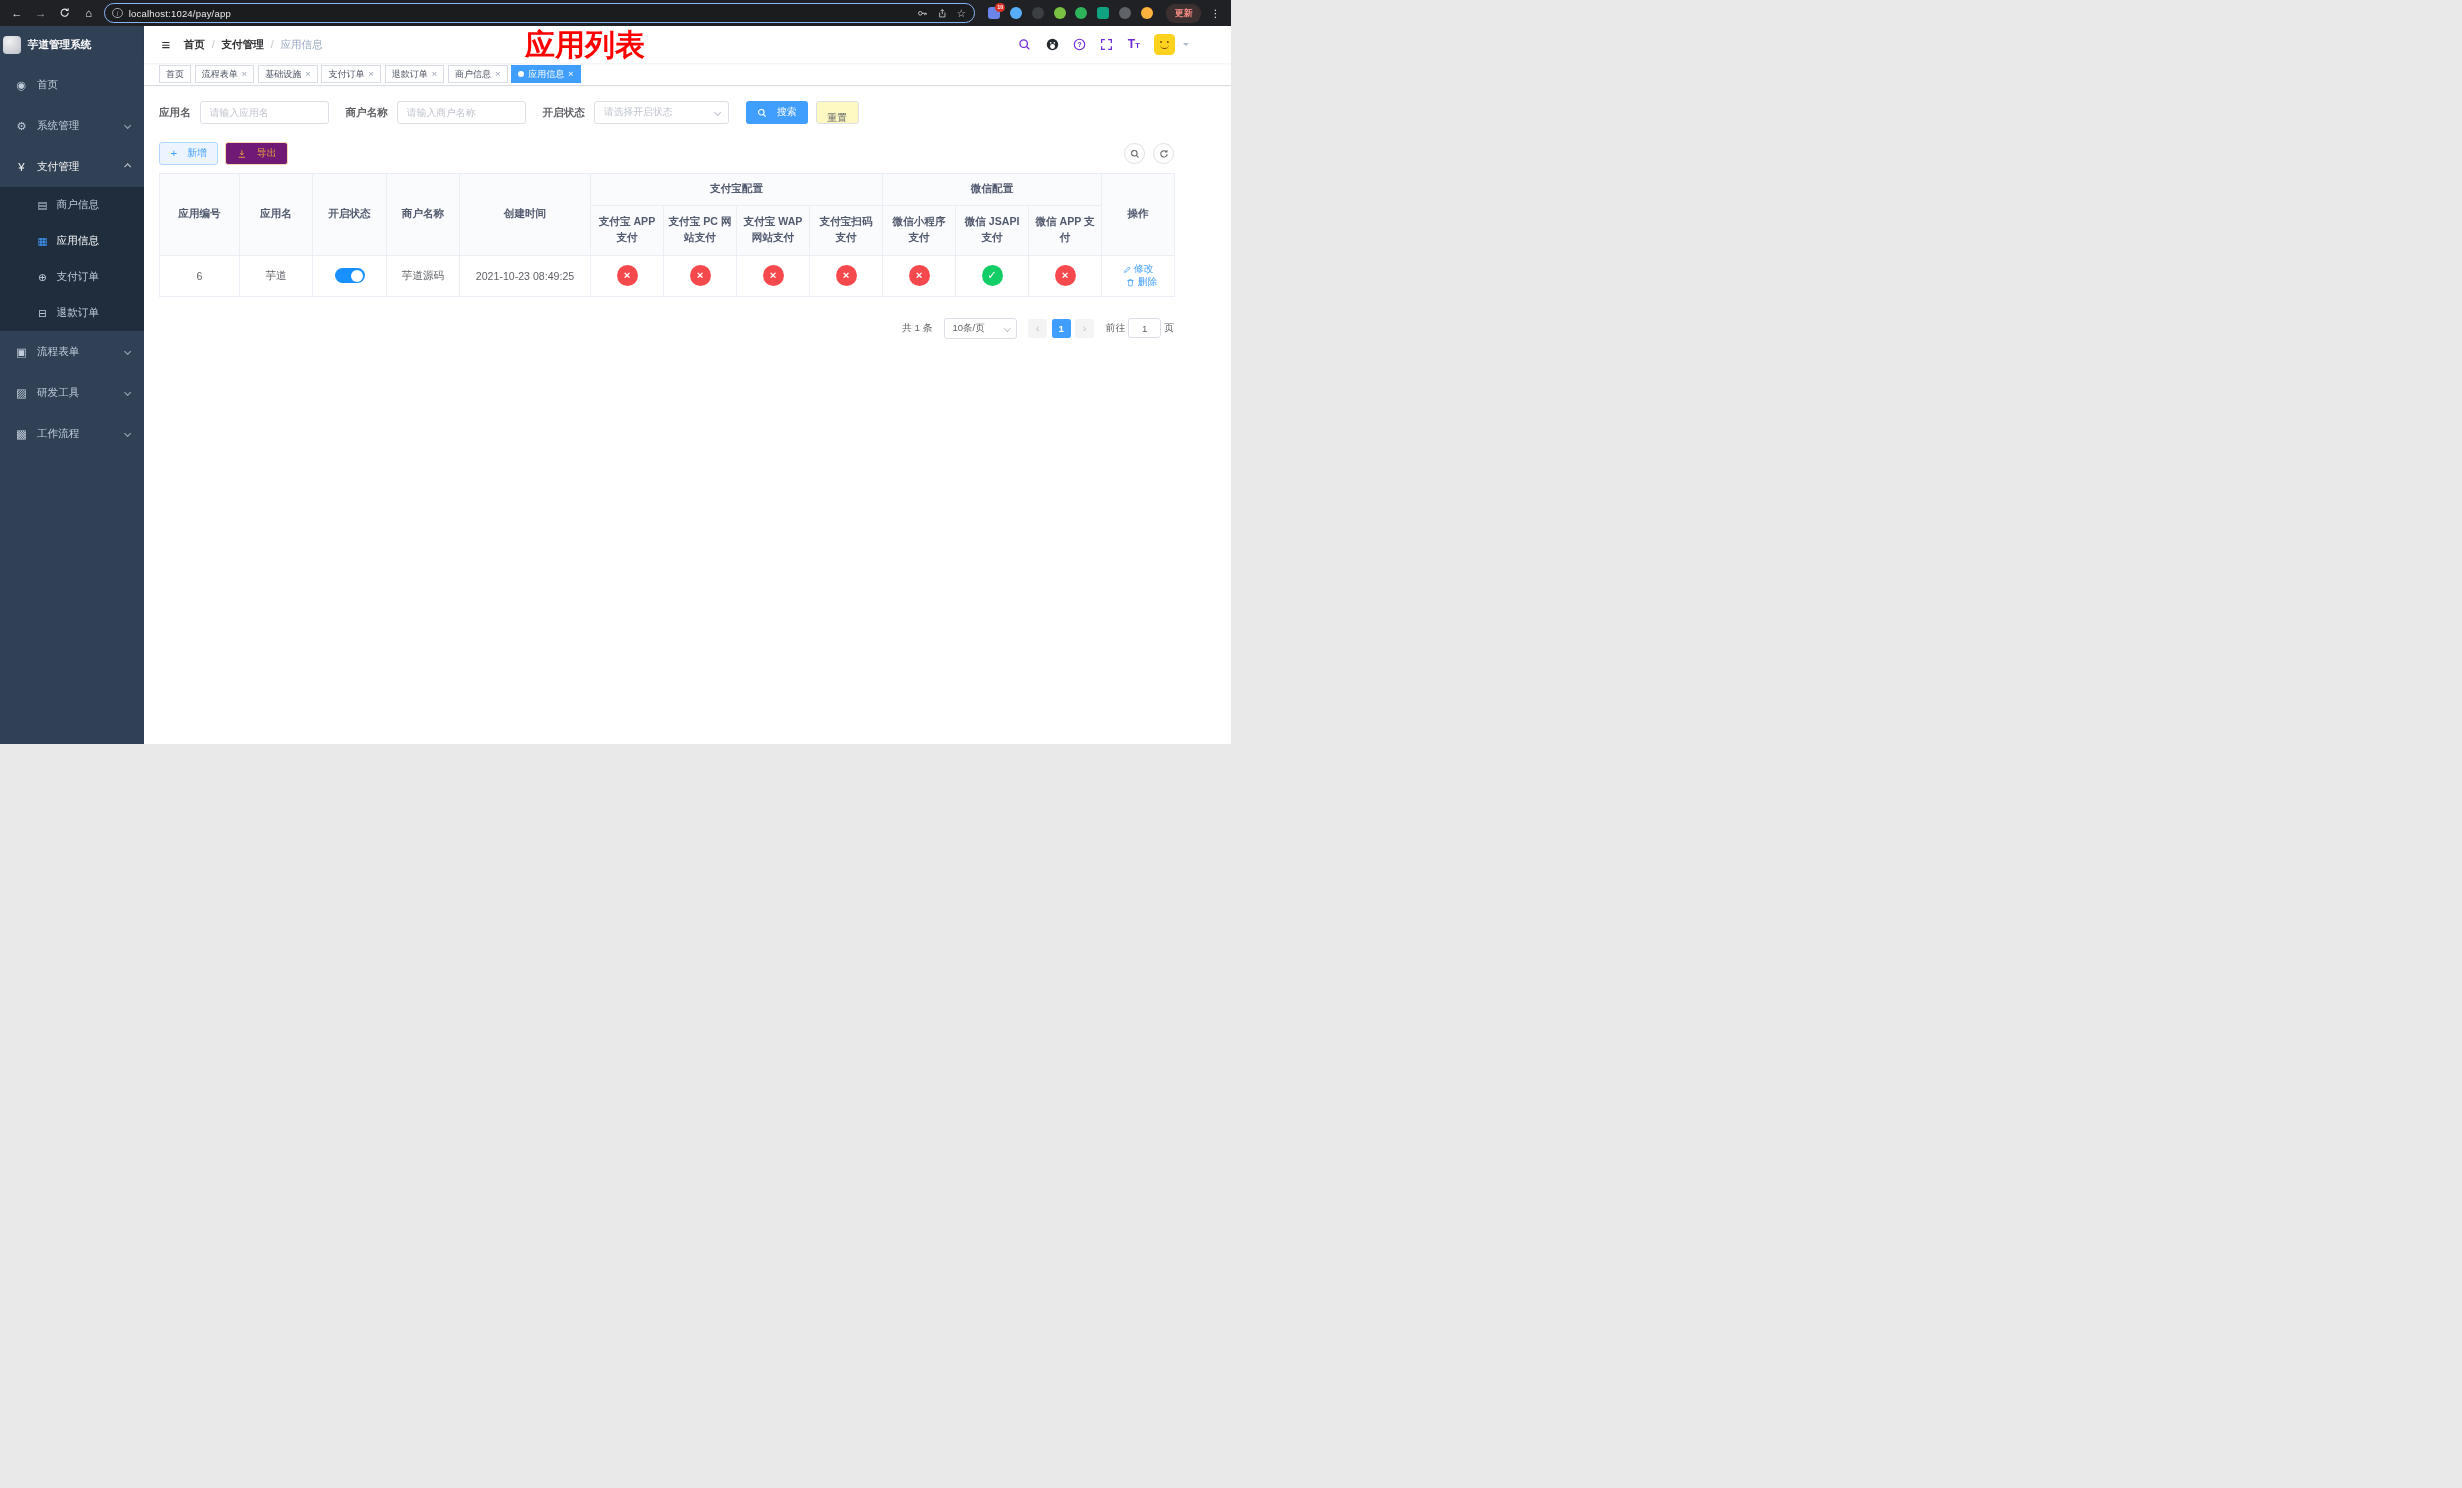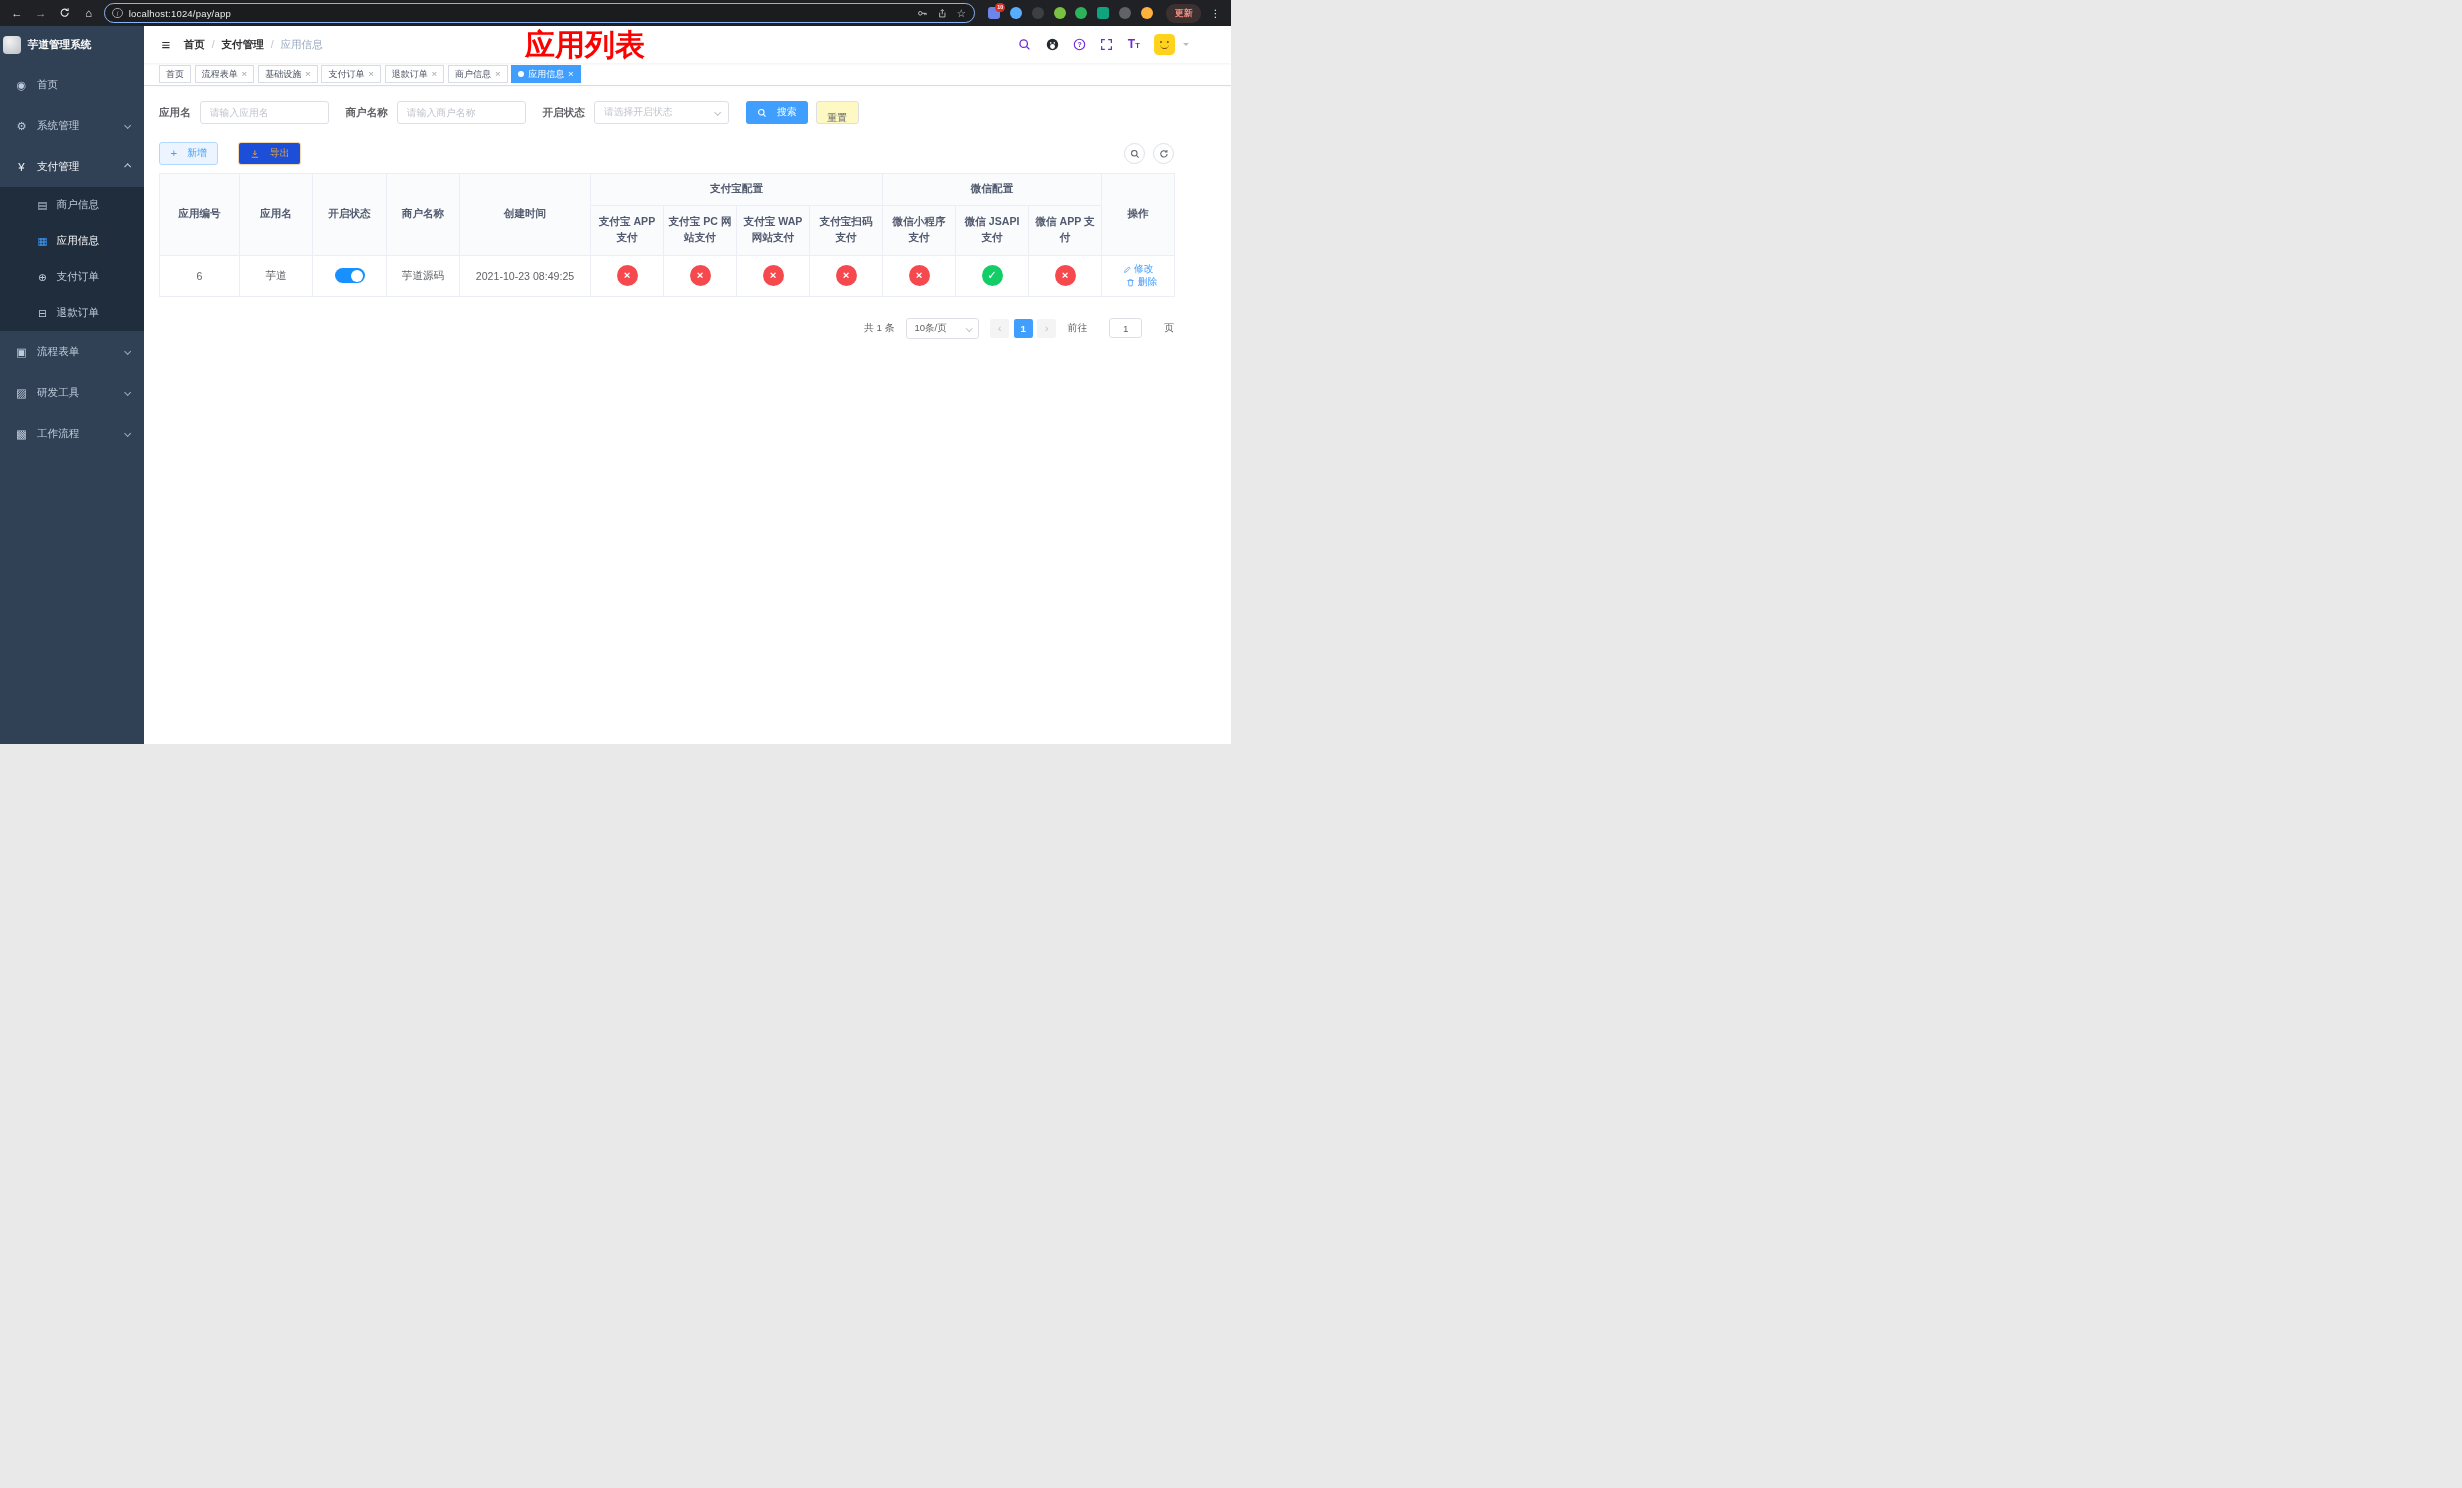--- a/index.html
+++ b/index.html
@@ -78,21 +78,21 @@
   .f-input::placeholder { color:#bfc4cc; }
   .f-group { display:flex; align-items:center; }
   .f-group + .f-group { margin-left:16.7px; }
   .f-select { height:23px; width:135px; border:0.8px solid #dcdfe6; border-radius:3px; padding:0 7.6px 0 9px; font-size:9.8px; color:#bfc4cc; display:flex; align-items:center; justify-content:space-between; cursor:pointer; }
   .f-select .chev { color:#c0c4cc; opacity:1; margin-left:6px; }
   .btn { height:23px; display:inline-flex; align-items:center; gap:10px; padding:0 10.6px; border-radius:3px; font-size:9.8px; cursor:pointer; border:0.8px solid transparent; white-space:nowrap; }
   .btn svg { width:9.8px; height:9.8px; }
   .btn-primary { background:var(--accent,#409eff); color:#fff; margin-left:16.7px; }
   .btn-default { background:#fef9c3; color:#606266; border-color:#dcdfe6; margin-left:7.6px;flex-direction:column; }
   .btn-plain-primary { background:#ecf5ff; color:var(--accent,#409eff); border-color:#b3d8ff; }
-  .btn-plain-warning { background:#1d4ed8; color:#e6a23c; border-color:#f5dab1; margin-left:20px; }
+  .btn-plain-warning { background:#701a75; color:#e6a23c; border-color:#f5dab1; margin-left:7px; }
   .plus-glyph { font-size:11.4px; line-height:1; }
 
   .toolbar-row { display:flex; align-items:center; margin-top:18px; width:1015px; }
   .tool-right { margin-left:auto; display:flex; gap:7.6px; }
   .circle-btn { width:21px; height:21px; border-radius:50%; border:0.8px solid #dcdfe6; background:#fff; display:flex; align-items:center; justify-content:center; color:#606266; cursor:pointer; }
   .circle-btn svg { width:9.8px; height:9.8px; }
 
   
   table { border-collapse:collapse; table-layout:fixed; width:1015px; margin-top:7.6px; }
   th, td { border:0.8px solid #ebeef5; text-align:center; vertical-align:middle; padding:3px 4.5px; }
@@ -115,21 +115,21 @@
   .op-link + .op-link { margin-left:7.6px; }
   .op-link svg { width:9px; height:9px; }
 
   
   .pager-row { width:1015px; margin-top:21px; display:flex; align-items:center; justify-content:flex-end; gap:11.4px; font-size:9.8px; color:#606266; }
   .size-select { height:21px; width:73px; border:0.8px solid #dcdfe6; border-radius:3px; display:flex; align-items:center; justify-content:space-between; padding:0 6px 0 7.6px; font-size:9.5px; color:#606266; cursor:pointer; }
   .size-select .chev { color:#c0c4cc; opacity:1; width:4.5px; height:4.5px; }
   .pg-group { display:flex; align-items:center; gap:4.5px; }
   .pg-btn { width:19px; height:19px; border-radius:2.3px; background:#f4f4f5; color:#c0c4cc; display:flex; align-items:center; justify-content:center; font-size:11.4px; cursor:pointer; }
   .pg-num { width:19px; height:19px; border-radius:2.3px; background:var(--accent,#409eff); color:#fff; display:flex; align-items:center; justify-content:center; font-size:9.8px; font-weight:600; cursor:pointer; }
-  .goto-group { display:flex; align-items:center; gap:22px; }
+  .goto-group { display:flex; align-items:center; gap:3px; }
   .goto-input { width:33px; height:20.4px; border:0.8px solid #dcdfe6; border-radius:3px; text-align:center; font-size:9.8px; color:#606266; outline:none; font-family:inherit; }
 </style>
 </head>
 <body>
 
 <div class="window">
 
   <div class="chrome">
     <span class="nav-btn">←</span>
     <span class="nav-btn dim">→</span>

